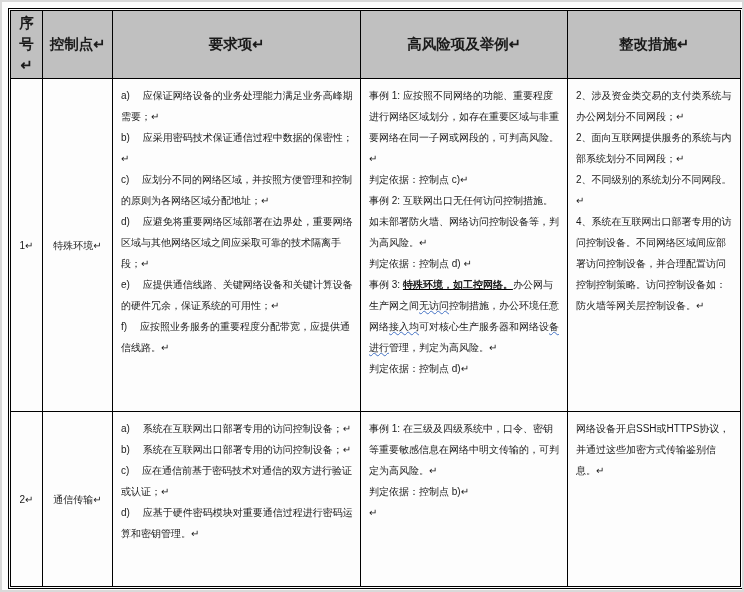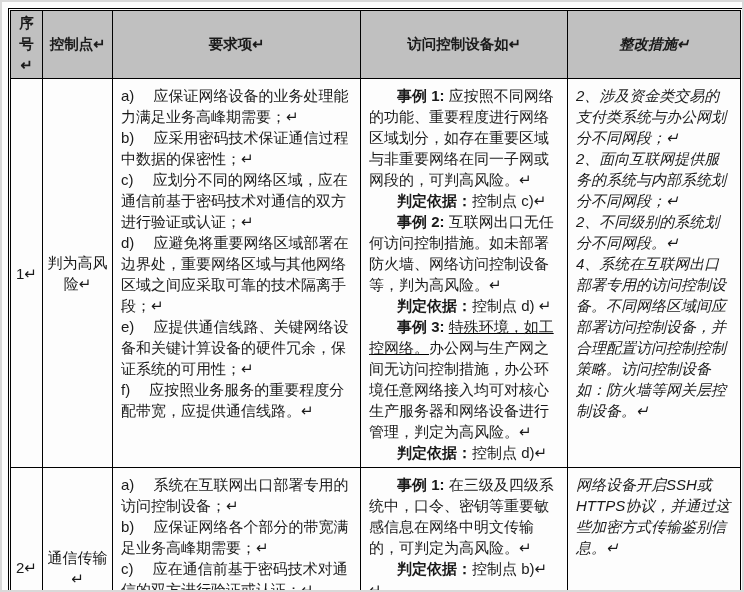--- a/index.html
+++ b/index.html
@@ -16,73 +16,73 @@
     position:absolute; left:6px; top:6px;
     width:729px; height:577px;
     border-collapse:separate;
     border-spacing:0;
     border:3px double #000;
     table-layout:fixed;
   }
   .doc-table th, .doc-table td {
     border-right:1px solid #000;
     border-bottom:1px solid #000;
-    font-size:15px;
+    font-size:10px;
     line-height:21px;
     overflow:hidden;
   }
-  .doc-table th:last-child, .doc-table td:last-child { border-right:none;font-style:italic; }
+  .doc-table th:last-child, .doc-table td:last-child { border-right:none; }
   .doc-table tbody tr:last-child td { border-bottom:none; }
   .doc-table thead th {
     background:#c0c0c0;
     font-weight:bold;
     font-size:14.5px;
     text-align:center;
     vertical-align:middle;
     height:67px;
     padding:2px 4px;
   }
   td.c-center { text-align:center; vertical-align:middle; padding:2px 2px; }
   td.c-text   { text-align:left; vertical-align:top; padding:6px 7px 4px 8px; }
   td.c-text p { margin:0; }
   tbody tr.r1 { height:333px; }
   tbody tr.r2 { height:174px; }
-  .seg-b  { font-weight:bold;margin-left:28px; }
-  .seg-bu { font-weight:normal; text-decoration:underline; text-decoration-color:#000; }
-  .seg-w  { text-decoration-style:wavy; text-decoration-color:#4472c4; text-decoration-thickness:1px; }
+  .seg-b  { font-weight:normal; }
+  .seg-bu { font-weight:bold; text-decoration:underline; text-decoration-color:#000; }
+  .seg-w  { text-decoration:underline; text-decoration-style:wavy; text-decoration-color:#4472c4; text-decoration-thickness:1px; }
 </style>
 </head>
 <body>
 
 <div class="canvas">
   <table class="doc-table">
     <colgroup>
       <col style="width:32px">
       <col style="width:70px">
       <col style="width:248px">
       <col style="width:207px">
       <col style="width:172px">
     </colgroup>
     <thead>
       <tr>
         <th>序号↵</th>
         <th>控制点↵</th>
         <th>要求项↵</th>
-        <th>访问控制设备如↵</th>
+        <th>高风险项及举例↵</th>
         <th>整改措施↵</th>
       </tr>
     </thead>
     <tbody id="tbody">
         <tr class="r1">
           <td class="c-center">1↵</td>
-          <td class="c-center">判为高风险↵</td>
+          <td class="c-center">特殊环境↵</td>
           <td class="c-text">
             <p>a)　 应保证网络设备的业务处理能力满足业务高峰期需要；↵</p>
             <p>b)　 应采用密码技术保证通信过程中数据的保密性；↵</p>
-            <p>c)　 应划分不同的网络区域，应在通信前基于密码技术对通信的双方进行验证或认证；↵</p>
+            <p>c)　 应划分不同的网络区域，并按照方便管理和控制的原则为各网络区域分配地址；↵</p>
             <p>d)　 应避免将重要网络区域部署在边界处，重要网络区域与其他网络区域之间应采取可靠的技术隔离手段；↵</p>
             <p>e)　 应提供通信线路、关键网络设备和关键计算设备的硬件冗余，保证系统的可用性；↵</p>
             <p>f)　 应按照业务服务的重要程度分配带宽，应提供通信线路。↵</p>
           </td>
           <td class="c-text">
             <p><span class="seg-b">事例 1: </span><span>应按照不同网络的功能、重要程度进行网络区域划分，如存在重要区域与非重要网络在同一子网或网段的，可判高风险。↵</span></p>
             <p><span class="seg-b">判定依据：</span><span>控制点 c)↵</span></p>
             <p><span class="seg-b">事例 2: </span><span>互联网出口无任何访问控制措施。如未部署防火墙、网络访问控制设备等，判为高风险。↵</span></p>
             <p><span class="seg-b">判定依据：</span><span>控制点 d) ↵</span></p>
             <p><span class="seg-b">事例 3: </span><span class="seg-bu">特殊环境，如工控网络。</span><span>办公网与生产网之间</span><span class="seg-w">无访问</span><span>控制措施，办公环境任意网络</span><span class="seg-w">接入均</span><span>可对核心生产服务器和网络设</span><span class="seg-w">备进行</span><span>管理，判定为高风险。↵</span></p>
@@ -93,21 +93,21 @@
             <p>2、面向互联网提供服务的系统与内部系统划分不同网段；↵</p>
             <p>2、不同级别的系统划分不同网段。↵</p>
             <p>4、系统在互联网出口部署专用的访问控制设备。不同网络区域间应部署访问控制设备，并合理配置访问控制控制策略。访问控制设备如：防火墙等网关层控制设备。↵</p>
           </td>
         </tr>
         <tr class="r2">
           <td class="c-center">2↵</td>
           <td class="c-center">通信传输↵</td>
           <td class="c-text">
             <p>a)　 系统在互联网出口部署专用的访问控制设备；↵</p>
-            <p>b)　 应保证网络各个部分的带宽满足业务高峰期需要；↵</p>
+            <p>b)　 系统在互联网出口部署专用的访问控制设备；↵</p>
             <p>c)　 应在通信前基于密码技术对通信的双方进行验证或认证；↵</p>
             <p>d)　 应基于硬件密码模块对重要通信过程进行密码运算和密钥管理。↵</p>
           </td>
           <td class="c-text">
             <p><span class="seg-b">事例 1: </span><span>在三级及四级系统中，口令、密钥等重要敏感信息在网络中明文传输的，可判定为高风险。↵</span></p>
             <p><span class="seg-b">判定依据：</span><span>控制点 b)↵</span></p>
             <p><span>↵</span></p>
           </td>
           <td class="c-text">
             <p>网络设备开启SSH或HTTPS协议，并通过这些加密方式传输鉴别信息。↵</p>

